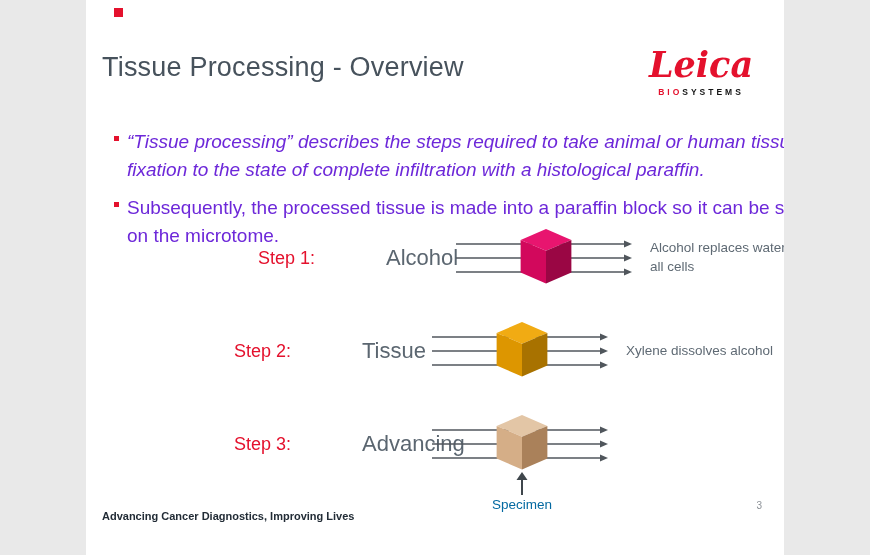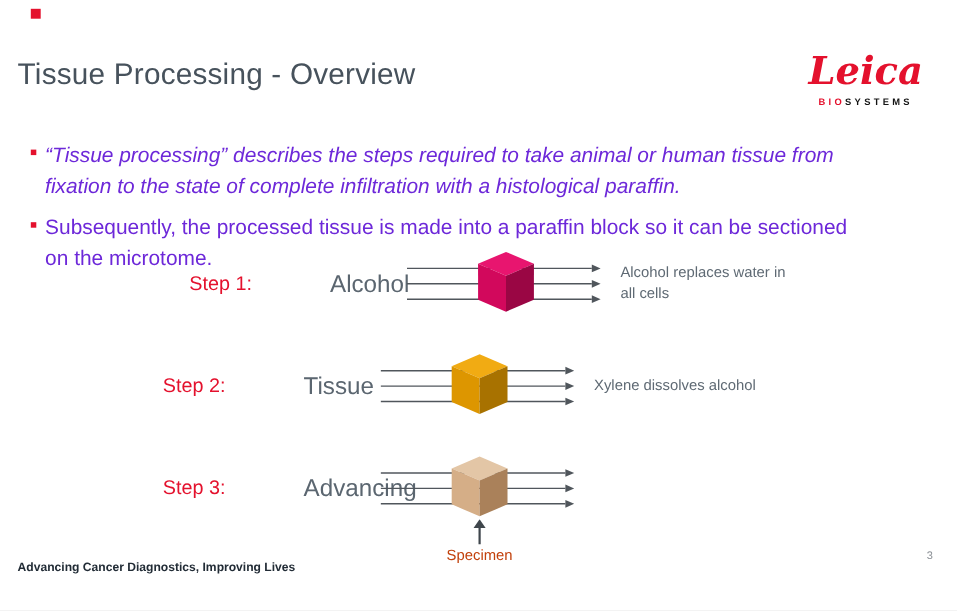--- a/index.html
+++ b/index.html
@@ -1,19 +1,19 @@
 <!DOCTYPE html>
 <html><head>
 <meta charset="utf-8">
 <style>
   * { box-sizing: border-box; margin: 0; padding: 0; }
   html, body { background: #e9e9e9; }
   .slide {
     position: relative;
-    width: 870px;
+    width: 698px;
     height: 555px;
     background: #ffffff;
     font-family: "Liberation Sans", sans-serif;
     overflow: hidden;
     margin: 0 auto;
   }
 
   .corner-square {
     position: absolute;
     left: 28px; top: 8px;
@@ -103,21 +103,21 @@
     width: 200px;
     font-size: 13.5px;
     line-height: 1.4;
     color: #5f6a74;
     white-space: pre-line;
   }
 
   
   .specimen { position: absolute; left: 392px; top: 472px; width: 88px; text-align: center; }
   .specimen-arrow { display: block; margin: 0 auto; width: 16px; height: 23px; }
-  .specimen-label { margin-top: 2px; font-size: 13.5px; color: #c2410c; }
+  .specimen-label { margin-top: 2px; font-size: 13.5px; color: #0369a1; }
 
   .footer {
     position: absolute;
     left: 16px; top: 510px;
     font-size: 11px;
     font-weight: bold;
     color: #222c36;
   }
   .page-number {
     position: absolute;

